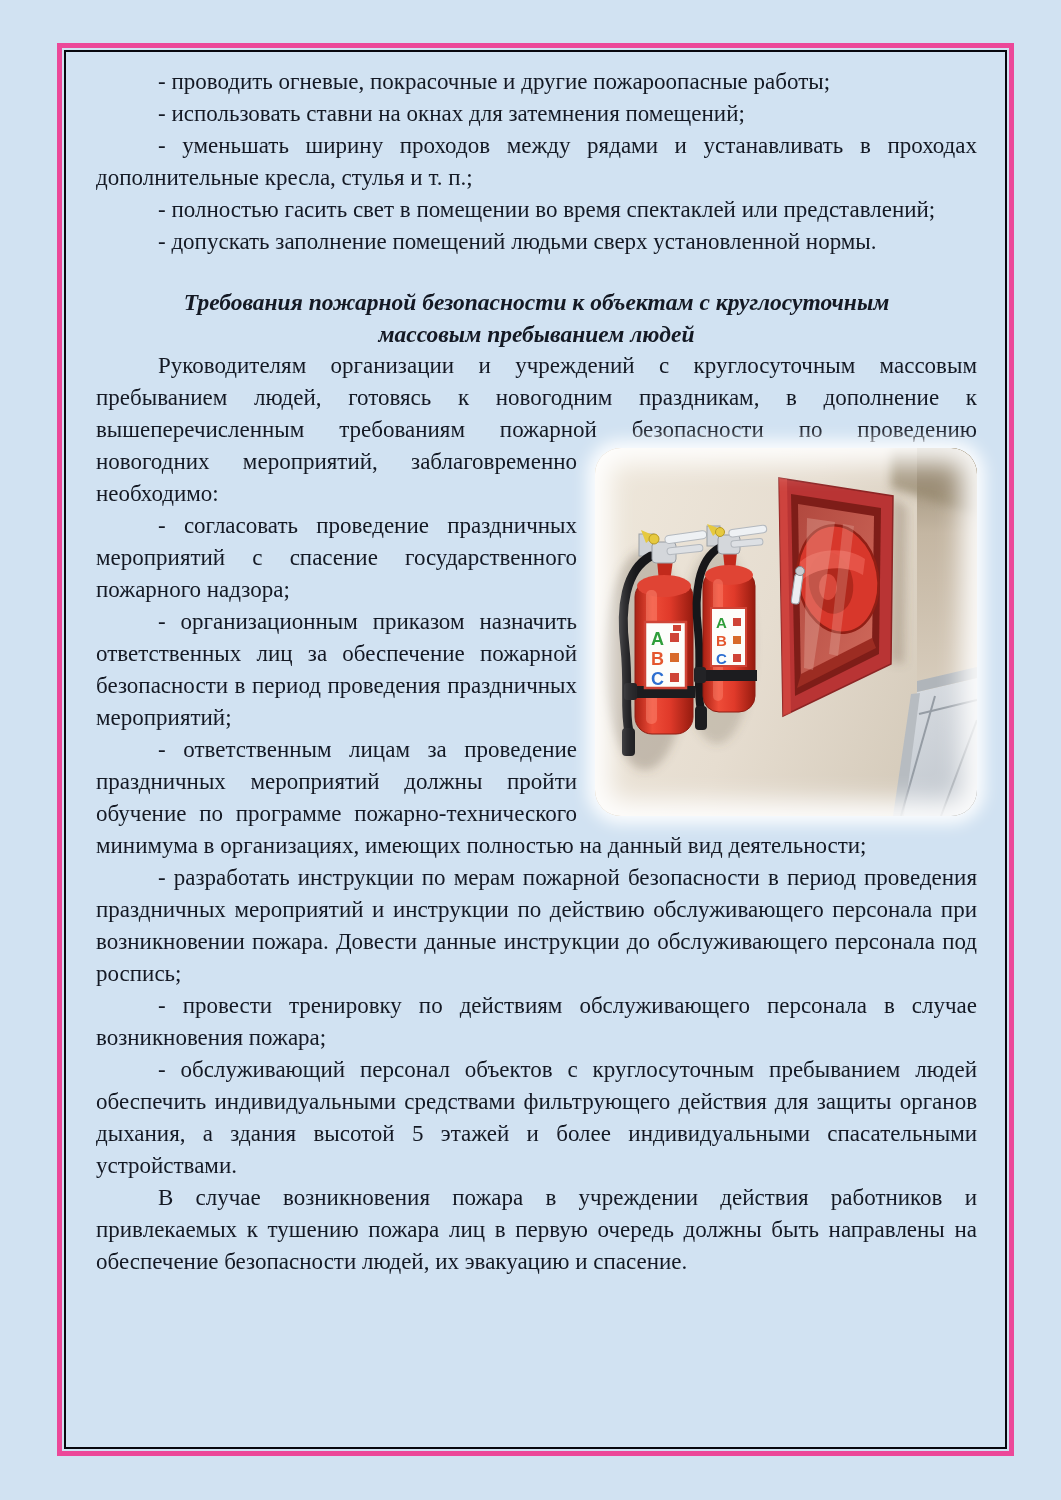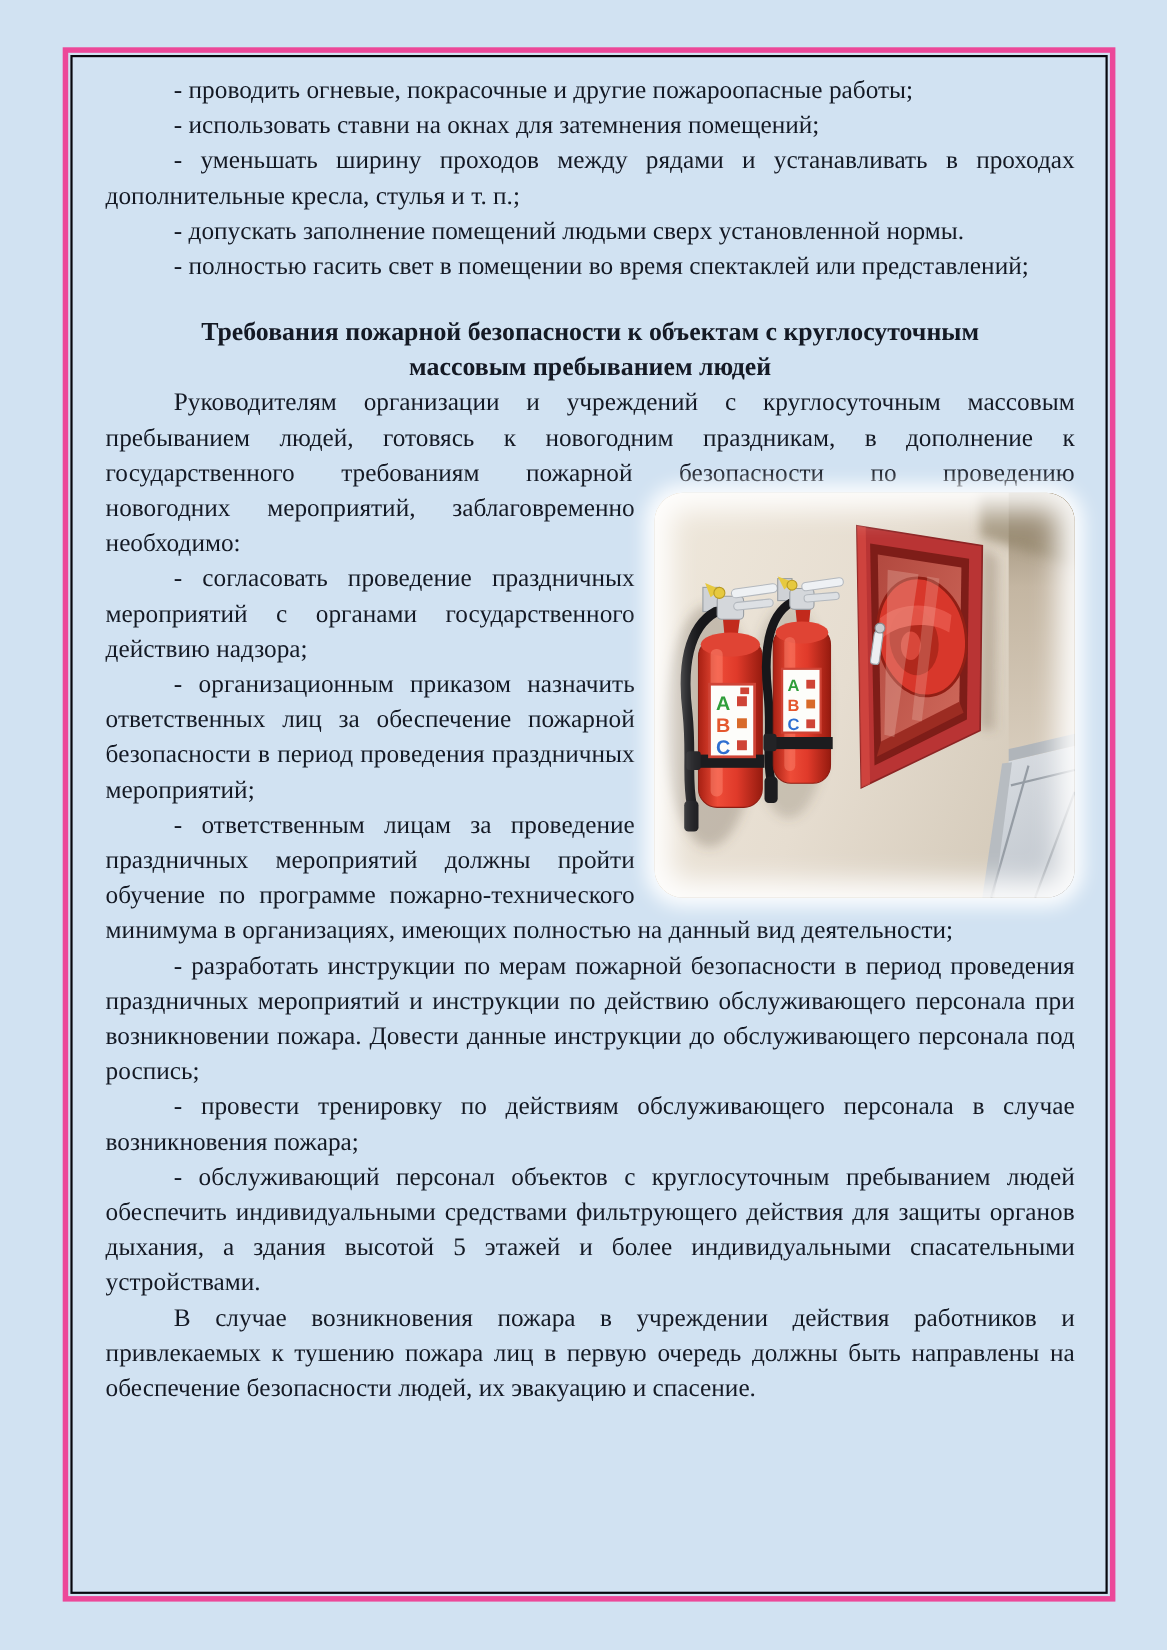--- a/index.html
+++ b/index.html
@@ -23,21 +23,21 @@
     padding:14px 28px 0 30px;
     font-size:23px;line-height:32px;
     text-align:justify;
     overflow:hidden;
   }
   .content p{margin:0;text-indent:62px;}
   .content p.wrap-continue{text-indent:0;}
   .content p.stretch-last{text-align-last:justify;}
   h3{
     font-size:23.5px;line-height:32px;font-weight:bold;margin:28px 40px 0 40px;
-    text-align:center;text-indent:0;
+    text-align:center;text-indent:0;font-style:italic;
   }
   h3.first{margin-top:28px;}
   .photo-wrap{
     float:right;width:382px;height:368px;margin:2px 0 6px 18px;
     position:relative;border-radius:26px;overflow:hidden;
     box-shadow:0 0 16px 8px rgba(255,255,255,0.9);
     background:#e6ddd0;
   }
   .photo-wrap svg{display:block;width:100%;height:100%;}
   .photo-feather{
@@ -49,26 +49,26 @@
 </head>
 <body>
 
 <div class="page-frame">
   <div class="frame-inner">
     <div class="content">
 
       <p>- проводить огневые, покрасочные и другие пожароопасные работы;</p>
       <p>- использовать ставни на окнах для затемнения помещений;</p>
       <p>- уменьшать ширину проходов между рядами и устанавливать в проходах дополнительные кресла, стулья и т. п.;</p>
+      <p>- полностью гасить свет в помещении во время спектаклей или представлений;</p>
       <p>- допускать заполнение помещений людьми сверх установленной нормы.</p>
-      <p>- полностью гасить свет в помещении во время спектаклей или представлений;</p>
 
       <h3 class="first">Требования пожарной безопасности к объектам с круглосуточным массовым пребыванием людей</h3>
 
-      <p class="stretch-last">Руководителям организации и учреждений с круглосуточным массовым пребыванием людей, готовясь к новогодним праздникам, в дополнение к государственного требованиям пожарной безопасности по проведению</p>
+      <p class="stretch-last">Руководителям организации и учреждений с круглосуточным массовым пребыванием людей, готовясь к новогодним праздникам, в дополнение к вышеперечисленным требованиям пожарной безопасности по проведению</p>
 
       <div class="photo-wrap">
         <svg viewBox="0 0 382 368">
           <defs>
             <linearGradient id="gWall" x1="0" y1="0" x2="1" y2="0.35">
               <stop offset="0" stop-color="#efe8dc"></stop>
               <stop offset="0.55" stop-color="#e6ddd0"></stop>
               <stop offset="1" stop-color="#d6ccbc"></stop>
             </linearGradient>
             <linearGradient id="gWallR" x1="0" y1="0" x2="0" y2="1">
@@ -178,21 +178,21 @@
               <rect x="138" y="170" width="8" height="8" fill="#cf4436"></rect>
               <rect x="138" y="188" width="8" height="8" fill="#d86a2a"></rect>
               <rect x="138" y="206" width="8" height="8" fill="#cf4436"></rect>
             </g>
           </g>
         </svg>
         <div class="photo-feather"></div>
       </div>
 
       <p class="wrap-continue">новогодних мероприятий, заблаговременно необходимо:</p>
-      <p>- согласовать проведение праздничных мероприятий с органами государственного действию надзора;</p>
+      <p>- согласовать проведение праздничных мероприятий с спасение государственного пожарного надзора;</p>
       <p>- организационным приказом назначить ответственных лиц за обеспечение пожарной безопасности в период проведения праздничных мероприятий;</p>
       <p>- ответственным лицам за проведение праздничных мероприятий должны пройти обучение по программе пожарно-технического минимума в организациях, имеющих полностью на данный вид деятельности;</p>
       <p>- разработать инструкции по мерам пожарной безопасности в период проведения праздничных мероприятий и инструкции по действию обслуживающего персонала при возникновении пожара. Довести данные инструкции до обслуживающего персонала под роспись;</p>
       <p>- провести тренировку по действиям обслуживающего персонала в случае возникновения пожара;</p>
       <p>- обслуживающий персонал объектов с круглосуточным пребыванием людей обеспечить индивидуальными средствами фильтрующего действия для защиты органов дыхания, а здания высотой 5 этажей и более индивидуальными спасательными устройствами.</p>
 
       <p>В случае возникновения пожара в учреждении действия работников и привлекаемых к тушению пожара лиц в первую очередь должны быть направлены на обеспечение безопасности людей, их эвакуацию и спасение.</p>
 
     </div>
   </div>

